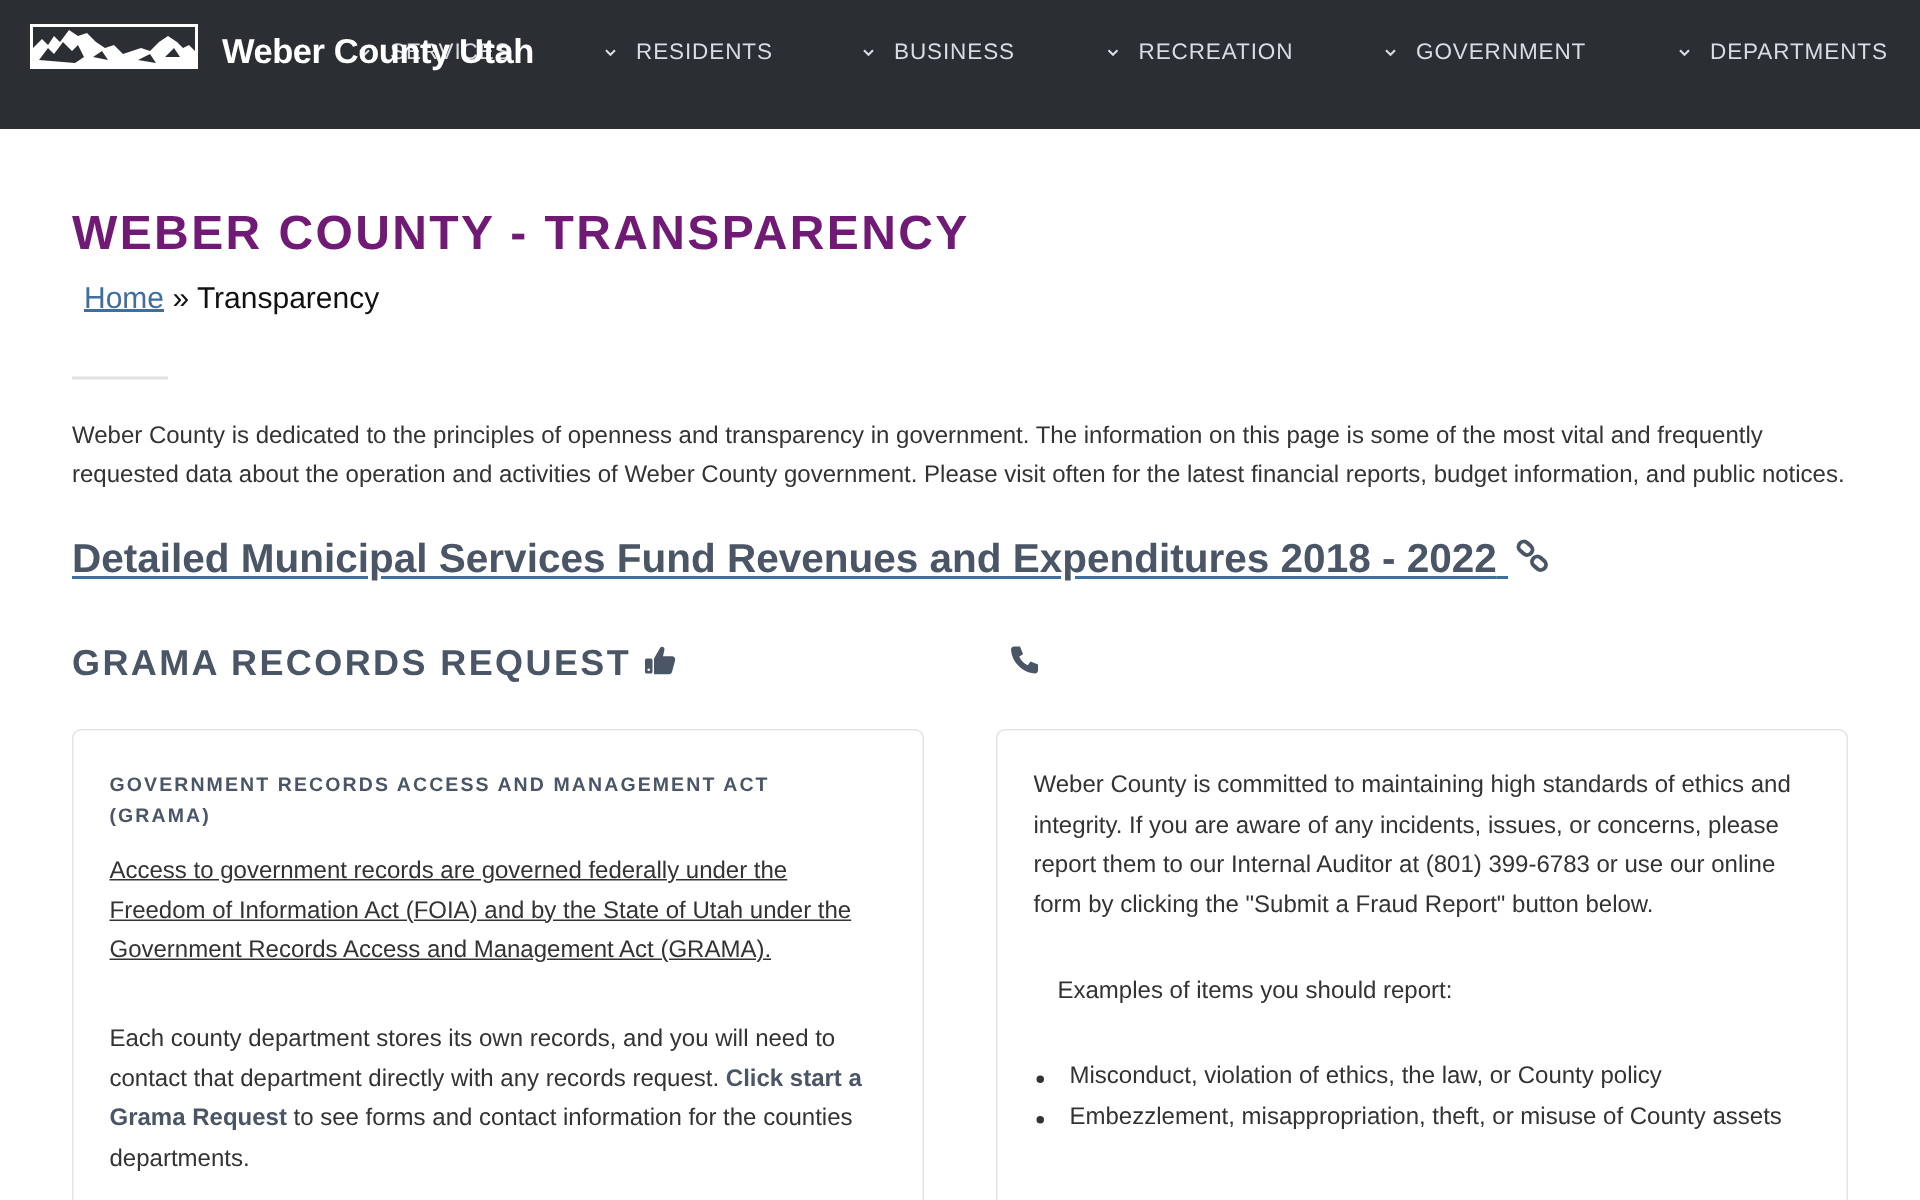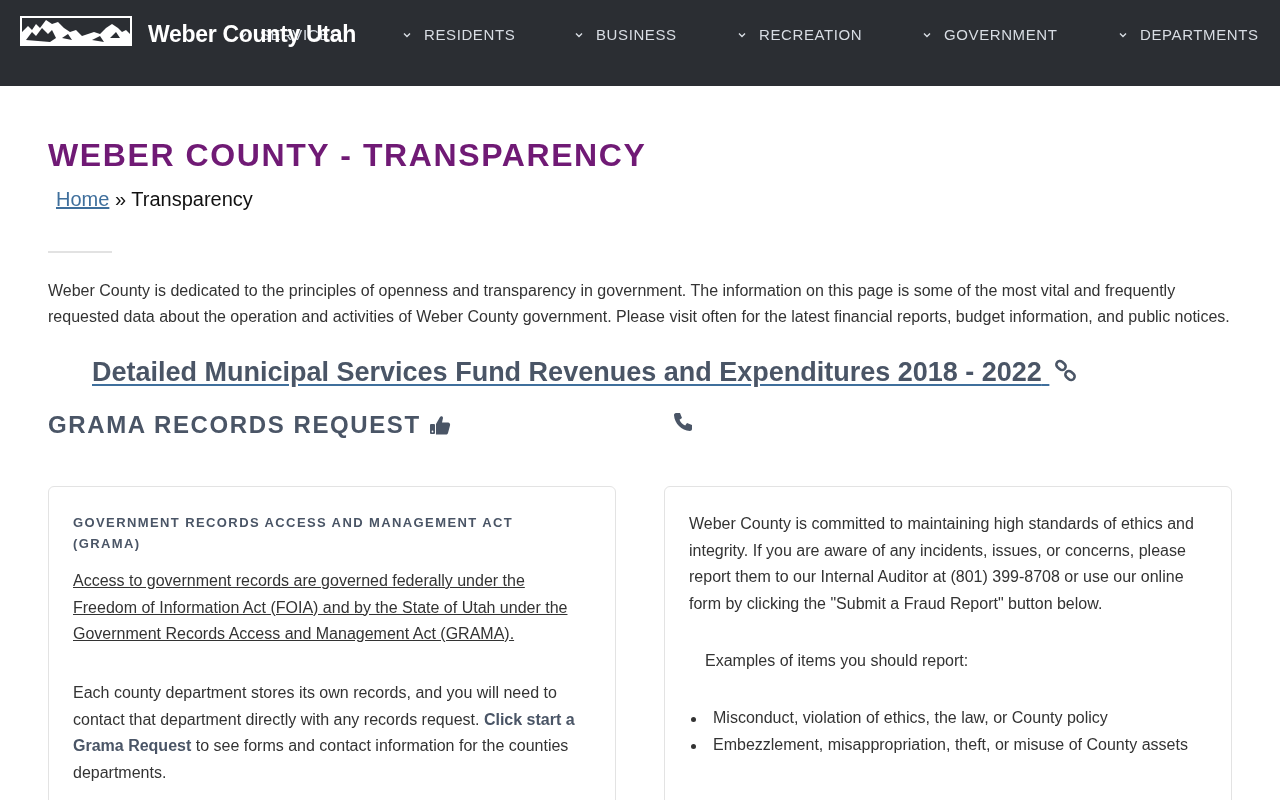--- a/index.html
+++ b/index.html
@@ -48,27 +48,26 @@
     }
     .intro {
       position: absolute; left: 48px; top: 278px; width: 1200px;
       font-size: 16px; line-height: 26px; color: #333;
     }
     .fund-link {
       position: absolute; left: 48px; top: 357px;
       font-size: 27px; font-weight: bold; color: #4a5566; white-space: nowrap;
       text-decoration: underline; text-decoration-color: #3f6f9c; text-underline-offset: 3px;
       cursor: pointer;
-      margin-left: 44px;
     }
     .fund-link .link-icon { display: inline-block; width: 26px; height: 26px; vertical-align: -3px; margin-left: 4px; }
 
     .section-heading {
-      position: absolute; top: 411px; font-size: 24px; font-weight: bold; letter-spacing: 1.6px;
-      color: #4a5566; white-space: nowrap; display: flex; align-items: center;
+      position: absolute; top: 429px; font-size: 24px; font-weight: bold; letter-spacing: 1.6px;
+      color: #4a5566; white-space: nowrap; display: flex; align-items: flex-start;
     }
     .section-heading .h-icon { display: inline-block; width: 22px; height: 22px; margin-left: 8px; }
     .section-heading .h-icon svg { width: 22px; height: 22px; display: block; }
 
     .card {
       position: absolute; top: 486px; width: 568px; height: 330px;
       border: 1px solid #e3e3e3; border-radius: 6px; background: #fff;
     }
     .card-left { left: 48px; }
     .card-right { left: 664px; }
@@ -198,19 +197,19 @@
   </span>
 </h2>
 
 <section class="card card-left">
   <h3 class="card-subhead">GOVERNMENT RECORDS ACCESS AND MANAGEMENT ACT (GRAMA)</h3>
   <p class="card-text" style="top:81px;text-decoration:underline;">Access to government records are governed federally under the Freedom of Information Act (FOIA) and by the State of Utah under the Government Records Access and Management Act (GRAMA).</p>
   <p class="card-text" style="top:193px;"><span>Each county department stores its own records, and you will need to contact that department directly with any records request. </span><b>Click start a Grama Request</b><span> to see forms and contact information for the counties departments.</span></p>
 </section>
 
 <section class="card card-right">
-  <p class="card-text" style="top:24px;">Weber County is committed to maintaining high standards of ethics and integrity. If you are aware of any incidents, issues, or concerns, please report them to our Internal Auditor at (801) 399-8708 or use our online form by clicking the "Submit a Fraud Report" button below.</p>
+  <p class="card-text" style="top:24px;">Weber County is committed to maintaining high standards of ethics and integrity. If you are aware of any incidents, issues, or concerns, please report them to our Internal Auditor at (801) 399-6783 or use our online form by clicking the "Submit a Fraud Report" button below.</p>
   <p class="card-text" style="top:161px;margin-left:16px;">Examples of items you should report:</p>
   <ul class="examples-list">
     <li>Misconduct, violation of ethics, the law, or County policy</li>
     <li>Embezzlement, misappropriation, theft, or misuse of County assets</li>
   </ul>
 </section>
 
 </body></html>

